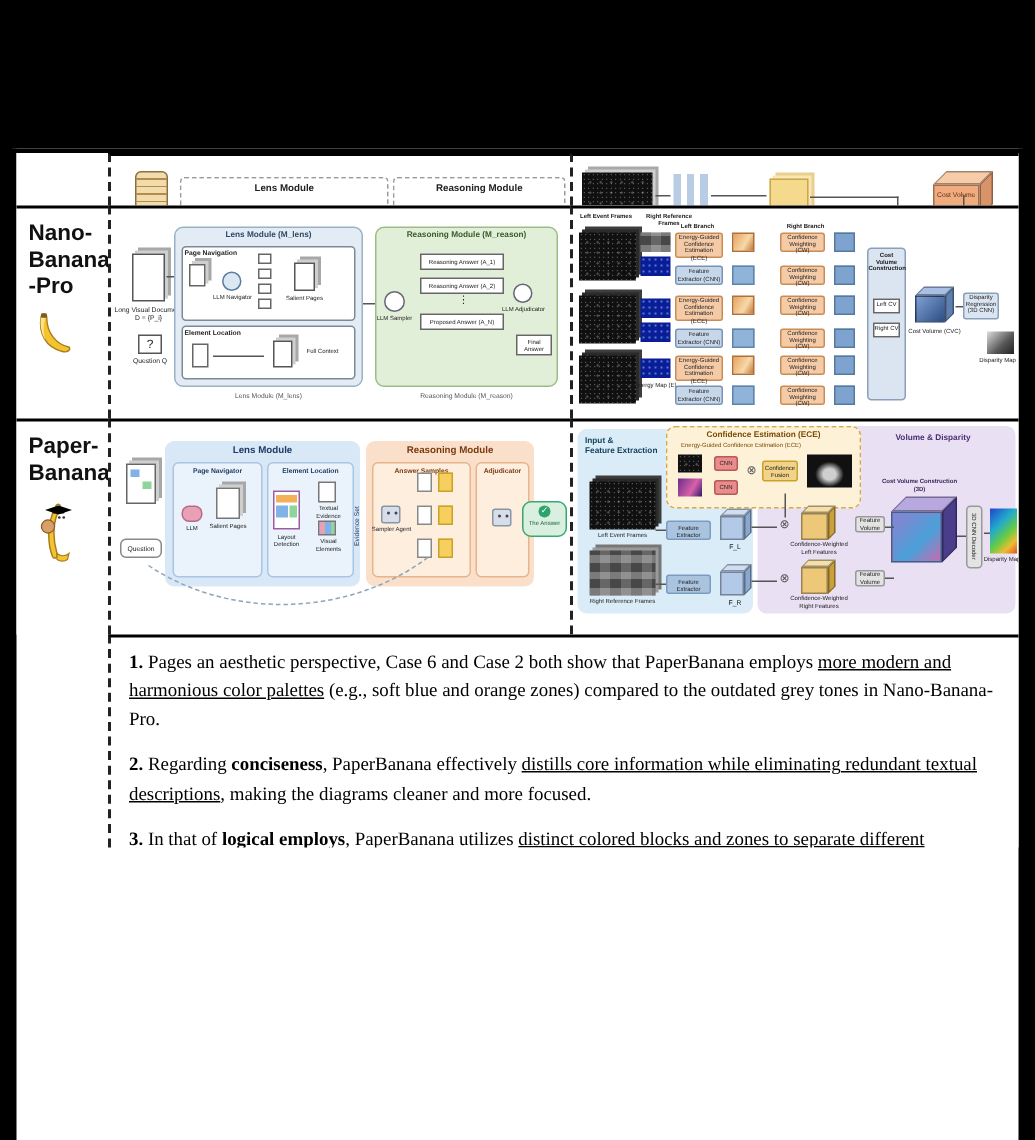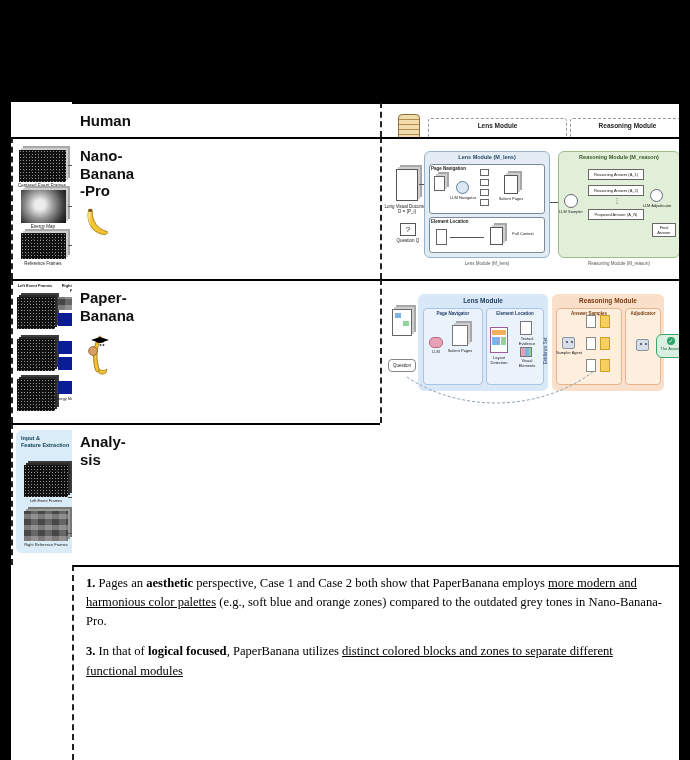--- a/index.html
+++ b/index.html
@@ -44,29 +44,20 @@
   .analysis p{margin:0 0 11px 0}
   .analysis .u{text-decoration:underline}
 </style>
 </head>
 <body>
 
 <div class="tbl">
 
   <div class="cell"></div>
 
-  <div class="cell bt rl">
-    <span>Human</span>
-    <svg class="ic" width="46" height="28" viewBox="0 0 48 30">
-      <polygon points="24,1 47,11 24,21 1,11" fill="#000"></polygon>
-      <path d="M12 15 v7 c0 4 24 4 24 0 v-7 l-12 5 z" fill="#000"></path>
-      <rect x="45" y="11" width="1.6" height="11" fill="#000"></rect>
-        <circle cx="45.8" cy="24" r="2" fill="#000"></circle>
-    </svg>
-  </div>
 
   <div class="cell bt bl">
     <div class="a" style="left:16px;top:10px;width:22px;height:34px;background:#f3dcab;border:1px solid #8b6f3e;border-radius:4px 4px 6px 6px;background-image:repeating-linear-gradient(#f3dcab 0 4px,#b08d4f 4px 5px)"></div>
     <div class="a tx t45" style="left:4px;top:47px;width:46px">Long Doc</div>
     <div class="a" style="left:20px;top:64px;width:18px;height:12px;background:#5a6e8c;border-radius:8px 8px 0 0"></div>
     <div class="a" style="left:25px;top:56px;width:9px;height:9px;background:#f0c8a0;border-radius:50%;border:1px solid #b58a5e"></div>
     <div class="a tx t45" style="left:4px;top:96px;width:50px">Question</div>
 
     <div class="a dashbx" style="left:46px;top:14px;width:139px;height:98px"></div>
     <div class="a tx t65 b" style="left:46px;top:18px;width:139px">Lens Module</div>
@@ -402,24 +393,21 @@
     <div class="a ln" style="left:55px;top:108px;width:7px;height:1px"></div>
     <div class="a ln" style="left:119px;top:70px;width:17px;height:1px"></div>
     <div class="a ln" style="left:119px;top:106px;width:17px;height:1px"></div>
     <div class="a ln" style="left:208px;top:70px;width:6px;height:1px"></div>
     <div class="a ln" style="left:208px;top:104px;width:6px;height:1px"></div>
     <div class="a ln" style="left:256px;top:76px;width:6px;height:1px"></div>
     <div class="a ln" style="left:274px;top:74px;width:4px;height:1px"></div>
     <div class="a ln" style="left:141px;top:48px;width:1px;height:16px"></div>
   </div>
 
-  <div class="cell bt rl">
-    <span>Analy-</span>
-    <span>sis</span>
-  </div>
   <div class="cell bt bl analysis" style="grid-column:2/4">
     <div>
-        <p><span style="font-weight: bold;">1.</span><span> Pages an </span><span style="font-weight: bold;">aesthetic</span><span> perspective, Case 1 and Case 2 both show that PaperBanana employs </span><span class="u">more modern and harmonious color palettes</span><span> (e.g., soft blue and orange zones) compared to the outdated grey tones in Nano-Banana-Pro.</span></p>
-        <p><span style="font-weight: bold;">3.</span><span> In that of </span><span style="font-weight: bold;">logical focused</span><span>, PaperBanana utilizes </span><span class="u">distinct colored blocks and zones to separate different functional modules</span></p>
+        <p><span style="font-weight: bold;">1.</span><span> Pages an </span><span style="font-weight: normal;">aesthetic</span><span> perspective, Case 6 and Case 2 both show that PaperBanana employs </span><span class="u">more modern and harmonious color palettes</span><span> (e.g., soft blue and orange zones) compared to the outdated grey tones in Nano-Banana-Pro.</span></p>
+        <p><span style="font-weight: bold;">2.</span><span> Regarding </span><span style="font-weight: bold;">conciseness</span><span>, PaperBanana effectively </span><span class="u">distills core information while eliminating redundant textual descriptions</span><span>, making the diagrams cleaner and more focused.</span></p>
+        <p><span style="font-weight: bold;">3.</span><span> In that of </span><span style="font-weight: bold;">logical employs</span><span>, PaperBanana utilizes </span><span class="u">distinct colored blocks and zones to separate different functional modules</span></p>
       </div>
   </div>
 
 </div>
 
 </body></html>

